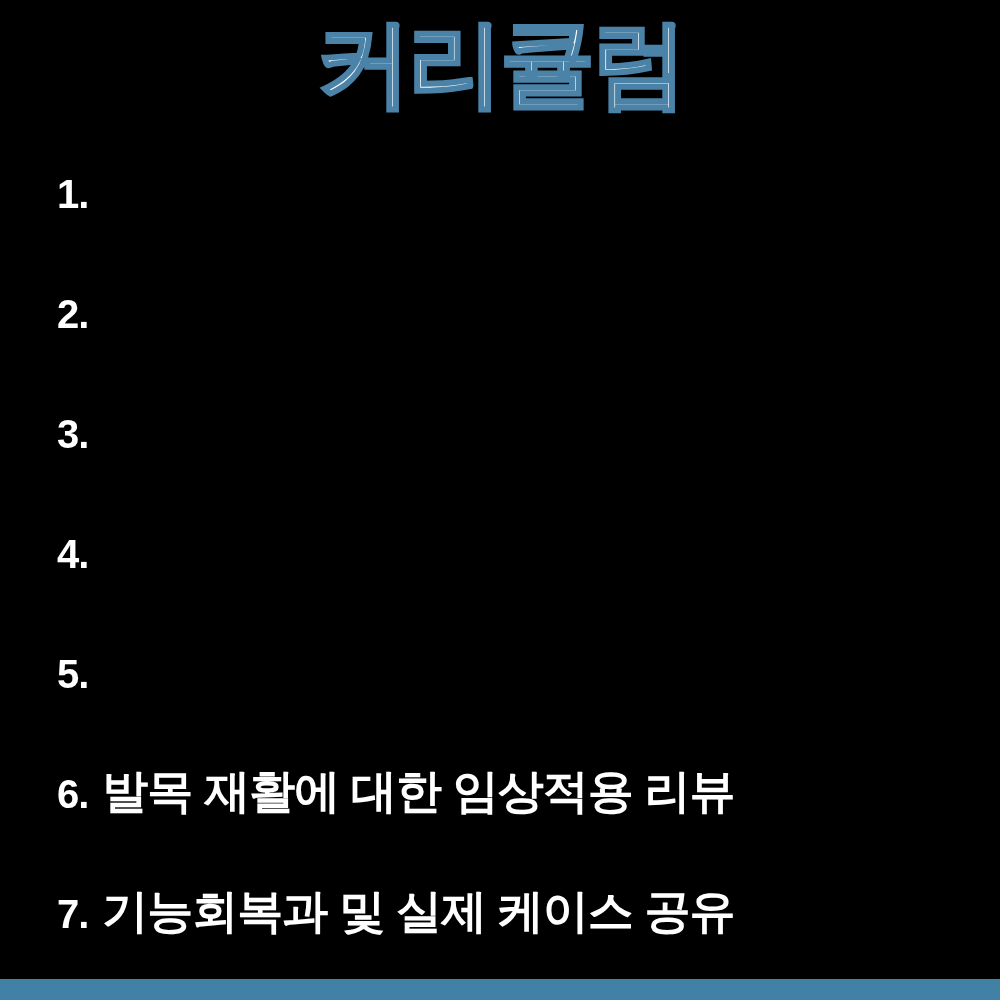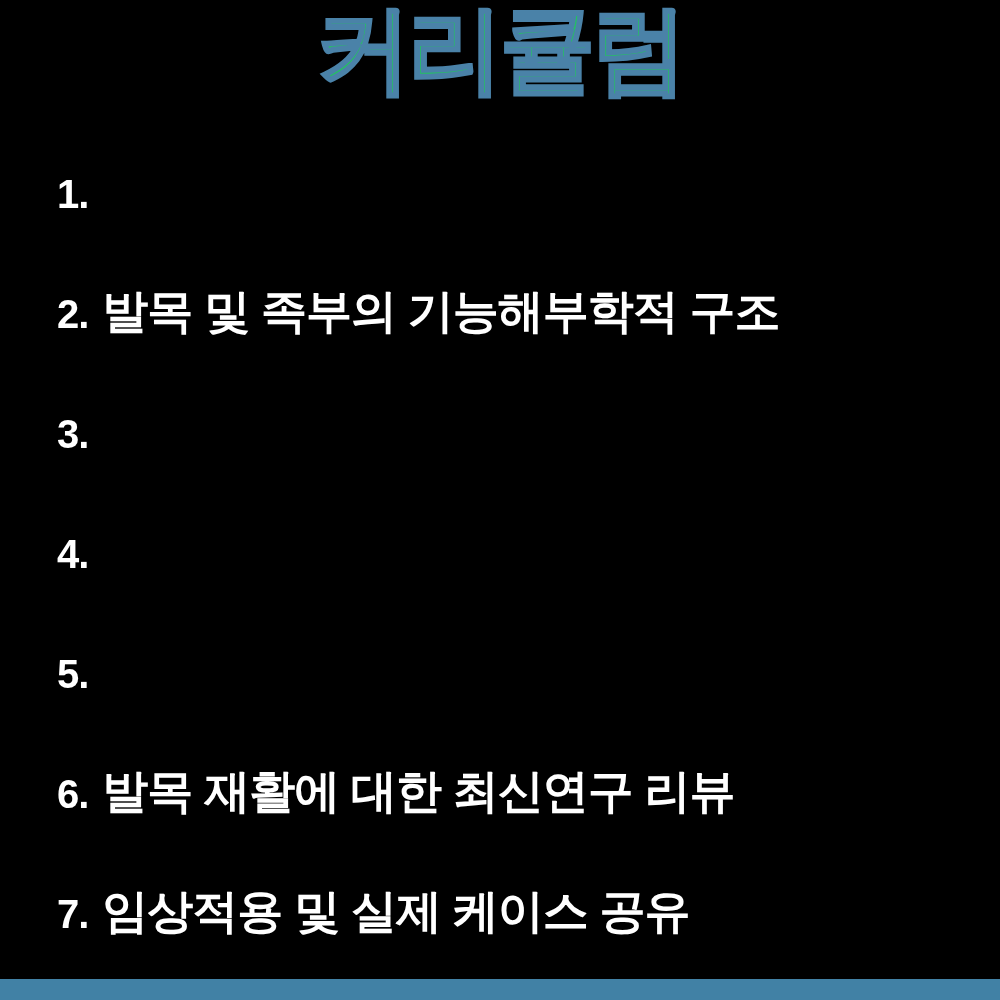--- a/index.html
+++ b/index.html
@@ -10,29 +10,29 @@
   .poster {
     position: relative;
     width: 1000px;
     height: 1000px;
     background: #000000;
     overflow: hidden;
     font-family: "Liberation Sans", "DejaVu Sans", sans-serif;
   }
   .title {
     position: absolute;
-    top: 0;
+    top: 14px;
     left: 0;
     width: 100%;
     text-align: center;
     font-size: 95px;
     line-height: 1.05;
     font-weight: 900;
     letter-spacing: -3px;
-    color: #22c55e;
+    color: #ffffff;
     -webkit-text-stroke: 3px #4a82a8;
   }
   .list {
     position: absolute;
     top: 132px;
     left: 57px;
     right: 30px;
   }
   .item {
     height: 120px;
@@ -66,36 +66,35 @@
 <div class="poster">
 
   <div class="title">커리큘럼</div>
 
   <div class="list">
     <div class="item">
       <span class="num">1.</span>
     </div>
     <div class="item">
       <span class="num">2.</span>
-      <span class="txt">발목 및 족부의 기능해부학적 구조</span>
     </div>
     <div class="item">
       <span class="num">3.</span>
     </div>
     <div class="item">
       <span class="num">4.</span>
     </div>
     <div class="item">
       <span class="num">5.</span>
     </div>
     <div class="item">
       <span class="num">6.</span>
-      <span class="txt">발목 재활에 대한 최신연구 리뷰</span>
+      <span class="txt">발목 재활에 대한 임상적용 리뷰</span>
     </div>
     <div class="item">
       <span class="num">7.</span>
-      <span class="txt">임상적용 및 실제 케이스 공유</span>
+      <span class="txt">기능회복과 및 실제 케이스 공유</span>
     </div>
   </div>
 
   <div class="bottom-bar"></div>
 
 </div>
 
 </body></html>

